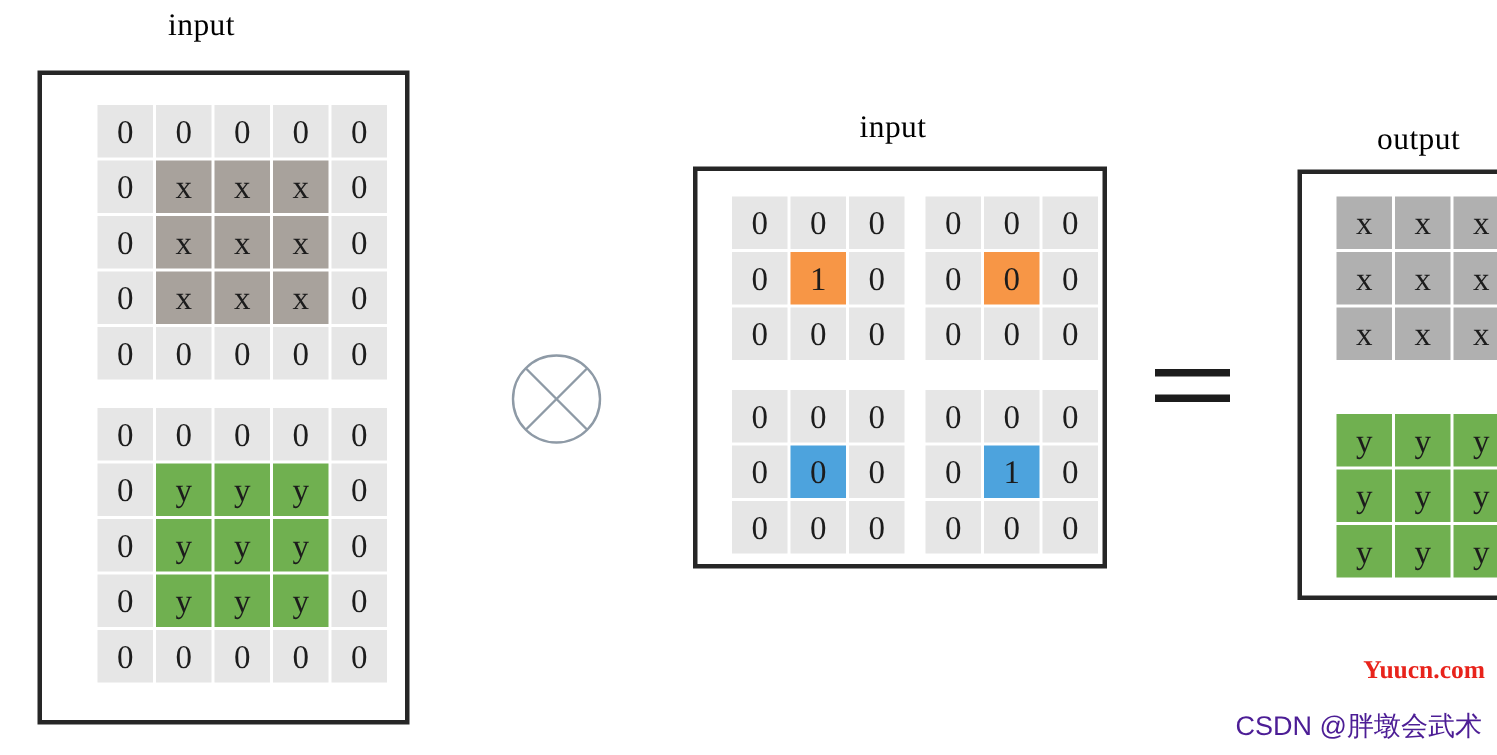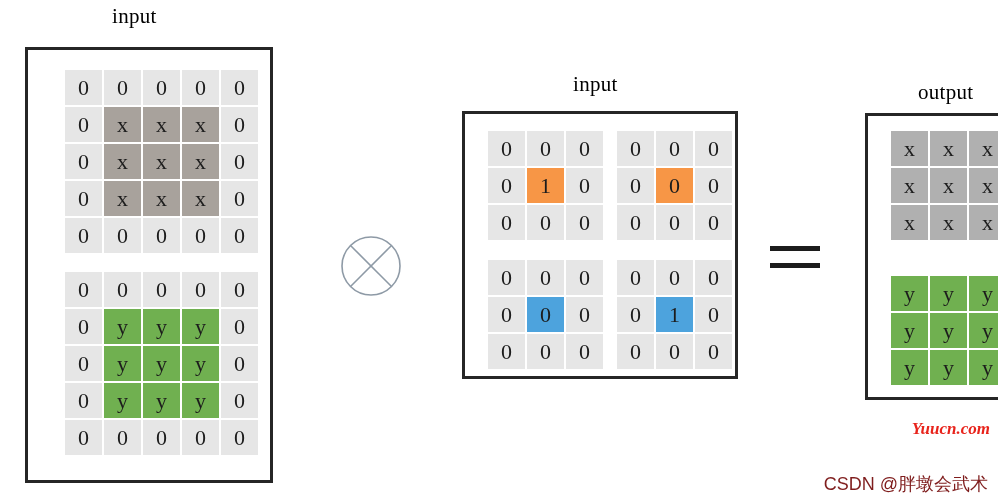--- a/index.html
+++ b/index.html
@@ -107,35 +107,34 @@
     left: 23px;
   }
   #output-grid-x { top: 15px; }
   #output-grid-y { top: 160px; }
   .grid-output .cell { font-size: 22px; }
 
   
   #watermark-yuucn {
     position: absolute;
     right: 8px;
-    top: 419px;
+    top: 437px;
     font-family: "Liberation Serif", serif;
     font-weight: bold;
     font-size: 17px;
     color: #e8231b;
     white-space: nowrap;
-    font-style: italic;
   }
   #watermark-csdn {
     position: absolute;
     right: 10px;
     top: 472px;
     font-family: "Liberation Sans", sans-serif;
     font-size: 18px;
-    color: #7f1d1d;
+    color: #4c1d95;
     white-space: nowrap;
   }
 </style>
 </head>
 <body>
 
 <div class="panel-title" style="left:112px; top:4px;">input</div>
 
 <div class="box" id="input-box">
   <div class="grid grid-input" id="input-grid-x">

